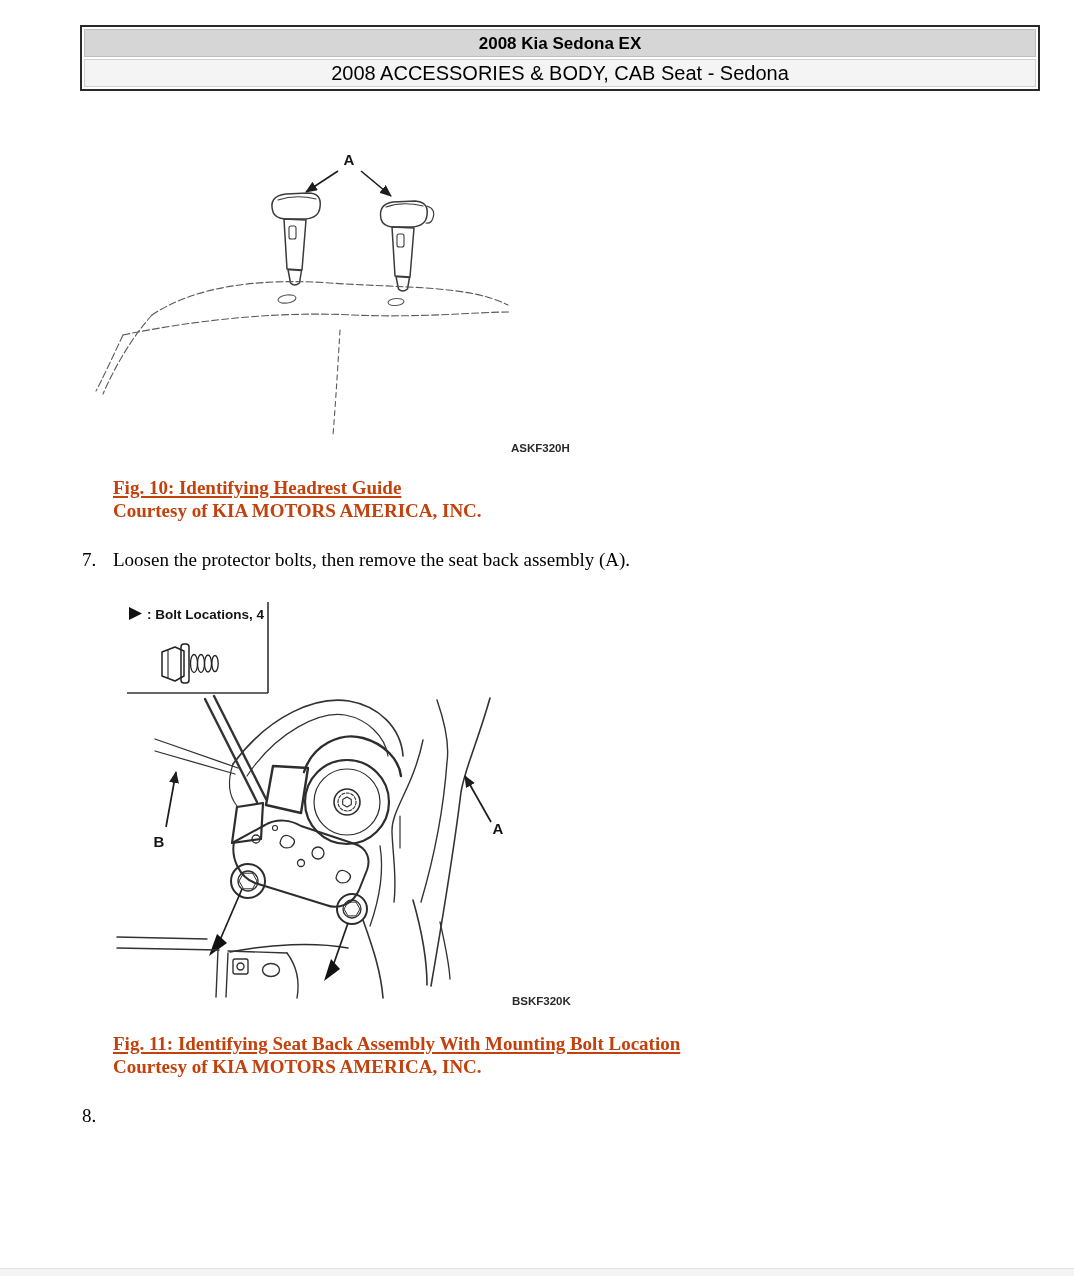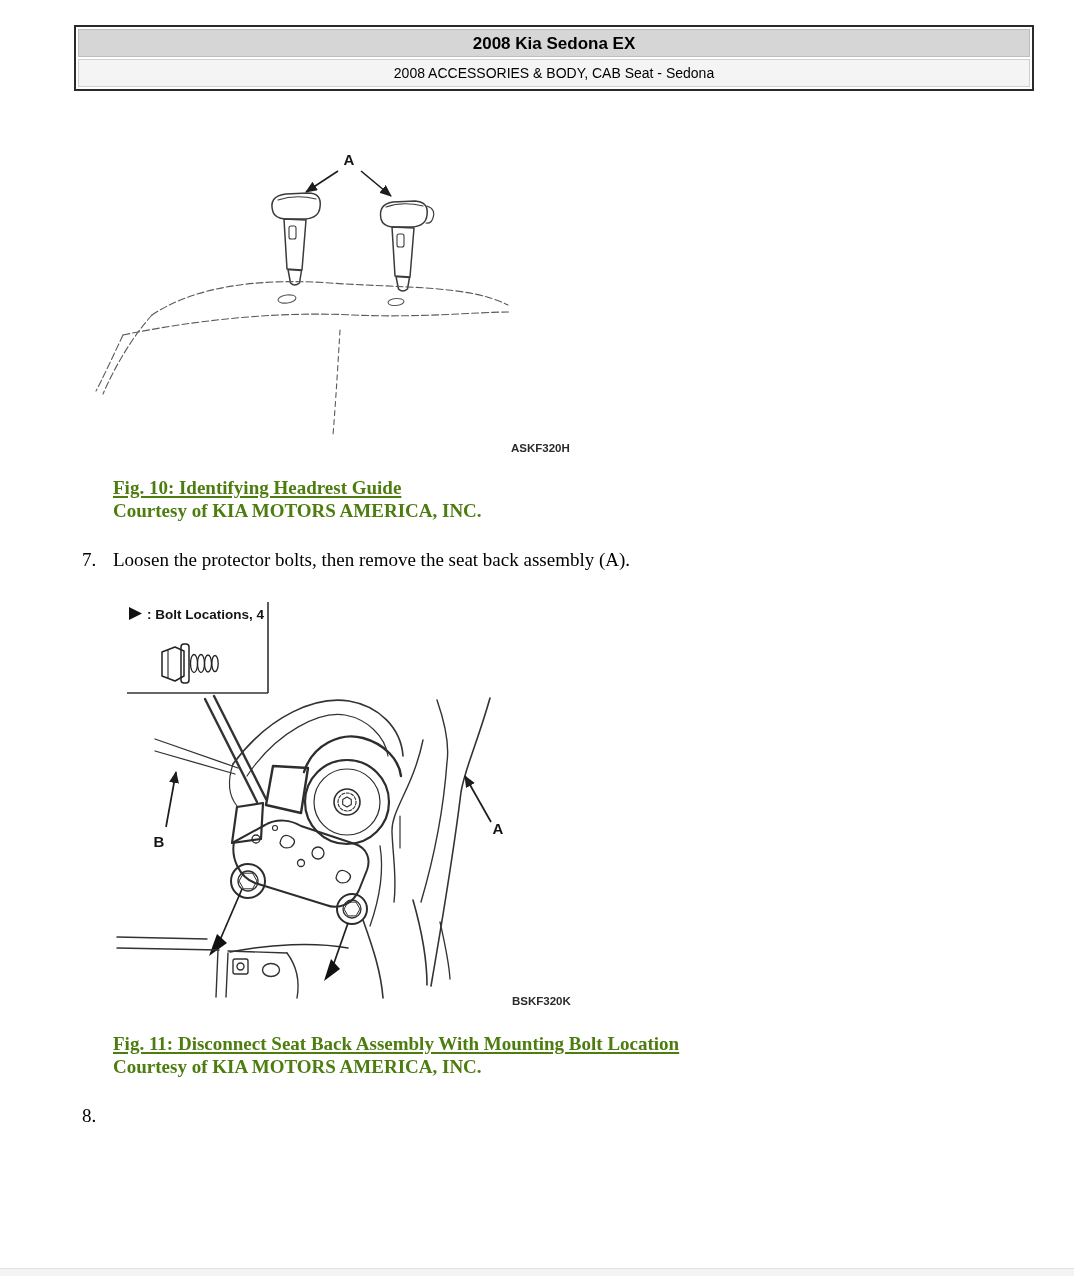--- a/index.html
+++ b/index.html
@@ -1,30 +1,30 @@
 <!DOCTYPE html>
 <html><head>
 <meta charset="utf-8">
 <style>
   html,body{margin:0;padding:0;background:#ffffff;}
   .page{position:relative;width:1074px;height:1276px;background:#ffffff;overflow:hidden;
         font-family:"Liberation Serif",serif;color:#111;}
 
   
-  .header{position:absolute;left:74px;top:25px;width:960px;box-sizing:border-box;
+  .header{position:absolute;left:80px;top:25px;width:960px;box-sizing:border-box;
           border:2px solid #2a2a2a;background:#ffffff;padding:2px;}
   .header-title{height:28px;line-height:28px;text-align:center;background:#d6d6d6;
           border:1px solid #bdbdbd;box-sizing:border-box;
           font-family:"Liberation Sans",sans-serif;font-weight:bold;font-size:17px;color:#000;}
   .header-subtitle{height:28px;line-height:26px;margin-top:2px;text-align:center;background:#f4f4f4;
           border:1px solid #d0d0d0;box-sizing:border-box;
-          font-family:"Liberation Sans",sans-serif;font-size:14px;color:#000;}
+          font-family:"Liberation Sans",sans-serif;font-size:20px;color:#000;}
 
   .fig{position:absolute;}
-  .caption{position:absolute;font-weight:bold;font-size:19px;line-height:23px;color:#4d7c0f;}
+  .caption{position:absolute;font-weight:bold;font-size:19px;line-height:23px;color:#c2410c;}
   .caption-title{text-decoration:underline;text-decoration-thickness:1.5px;text-underline-offset:2px;}
   .step{position:absolute;font-size:19px;color:#000;display:flex;}
   .step-num{width:31px;flex:0 0 31px;}
   .bottom-strip{position:absolute;left:0;top:1268px;width:1074px;height:8px;
           background:#f4f4f4;border-top:1px solid #e3e3e3;}
 
   svg text{font-family:"Liberation Sans","DejaVu Sans",sans-serif;font-weight:bold;fill:#141414;}
   .callout-label{font-size:15px;}
   .figcode{font-size:11.5px;fill:#2a2a2a;}
   .legend-label{font-size:13.5px;}
@@ -191,21 +191,21 @@
     </g>
     <g>
       <line x1="386" y1="226" x2="360" y2="180" stroke="#1d1d1d" stroke-width="1.7" marker-end="url(#ah11)"></line>
       <text class="callout-label" x="393" y="238" text-anchor="middle">A</text>
     </g>
 
     <text class="figcode" x="407" y="409">BSKF320K</text>
   </svg>
 
   <div class="caption" style="left:113px;top:1032px;">
-    <div class="caption-title">Fig. 11: Disconnect Seat Back Assembly With Mounting Bolt Location</div>
+    <div class="caption-title">Fig. 11: Identifying Seat Back Assembly With Mounting Bolt Location</div>
     <div class="caption-courtesy">Courtesy of KIA MOTORS AMERICA, INC.</div>
   </div>
 
   <div class="step" style="left:82px;top:1105px;width:940px;">
     <span class="step-num">8.</span>
   </div>
 
   <div class="bottom-strip"></div>
 </div>
 

